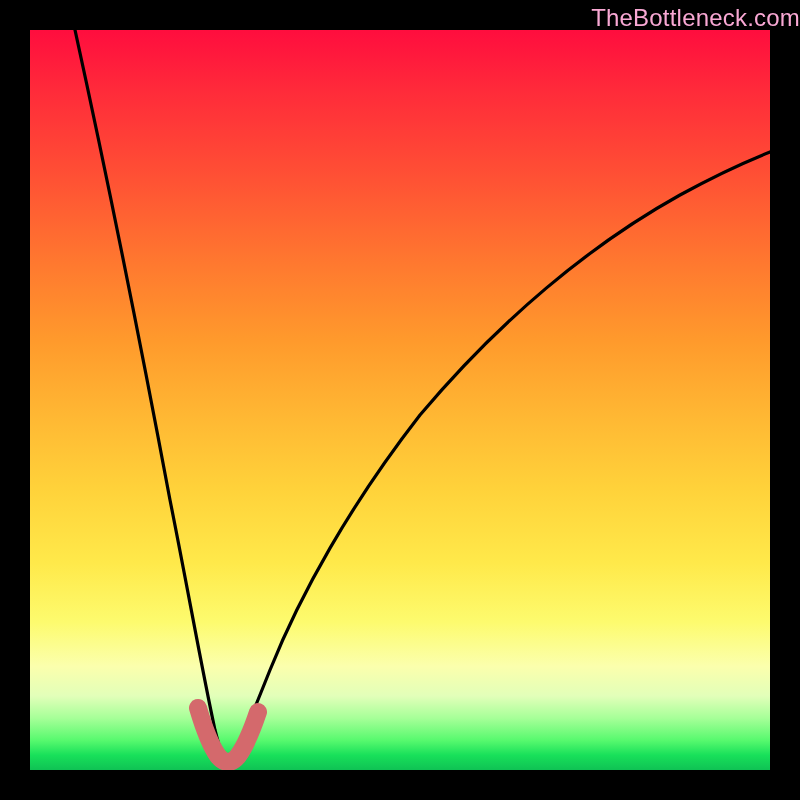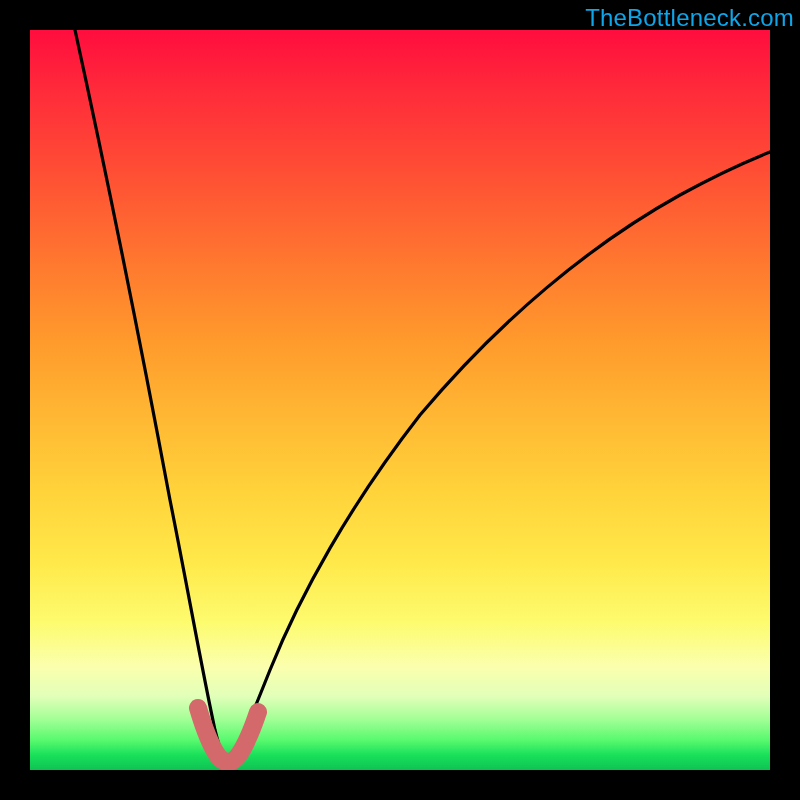--- a/index.html
+++ b/index.html
@@ -39,23 +39,23 @@
       #fbffad 86%,
       #e2ffb9 90%,
       #a6ff98 93%,
       #57f96e 96%,
       #18e05a 98%,
       #0fc254 100%
     );
   }
   .watermark {
     position: absolute;
-    right: 6px;
+    right: 0;
     top: 4px;
-    color: #0ea5e9;
+    color: #f9a8d4;
     font-size: 24px;
     letter-spacing: 0.2px;
     
   }
   svg.curves {
     position: absolute;
     left: 0;
     top: 0;
   }
 </style>

